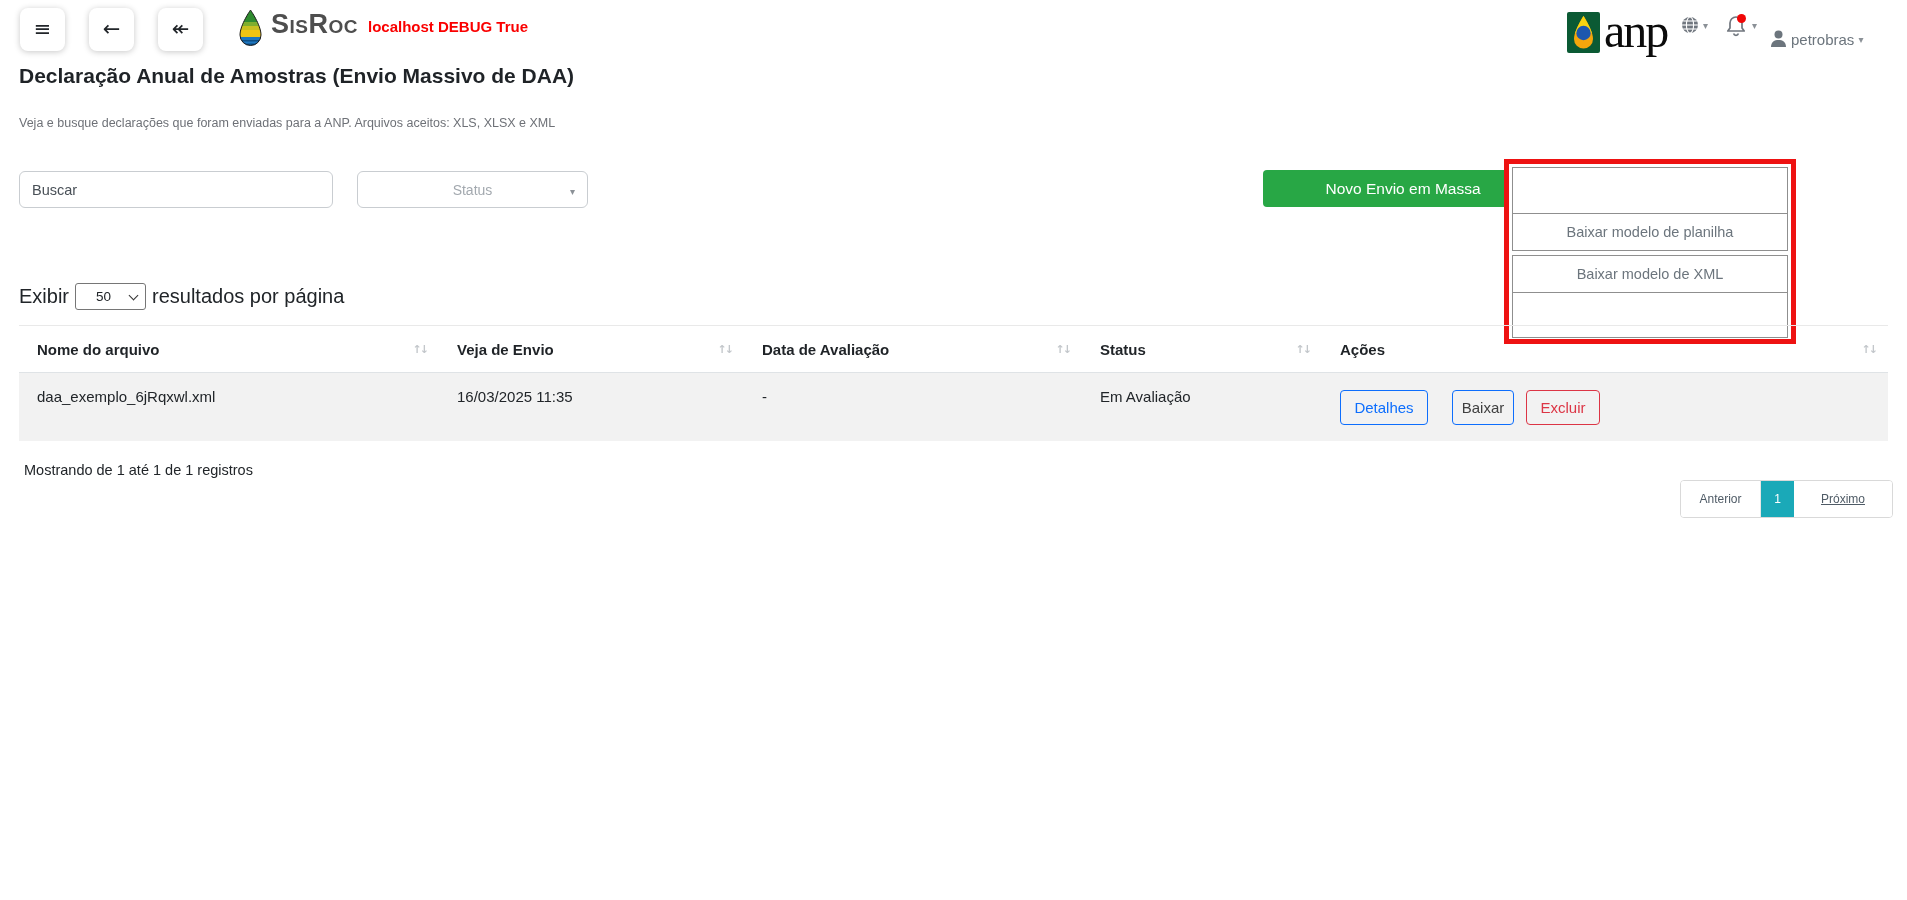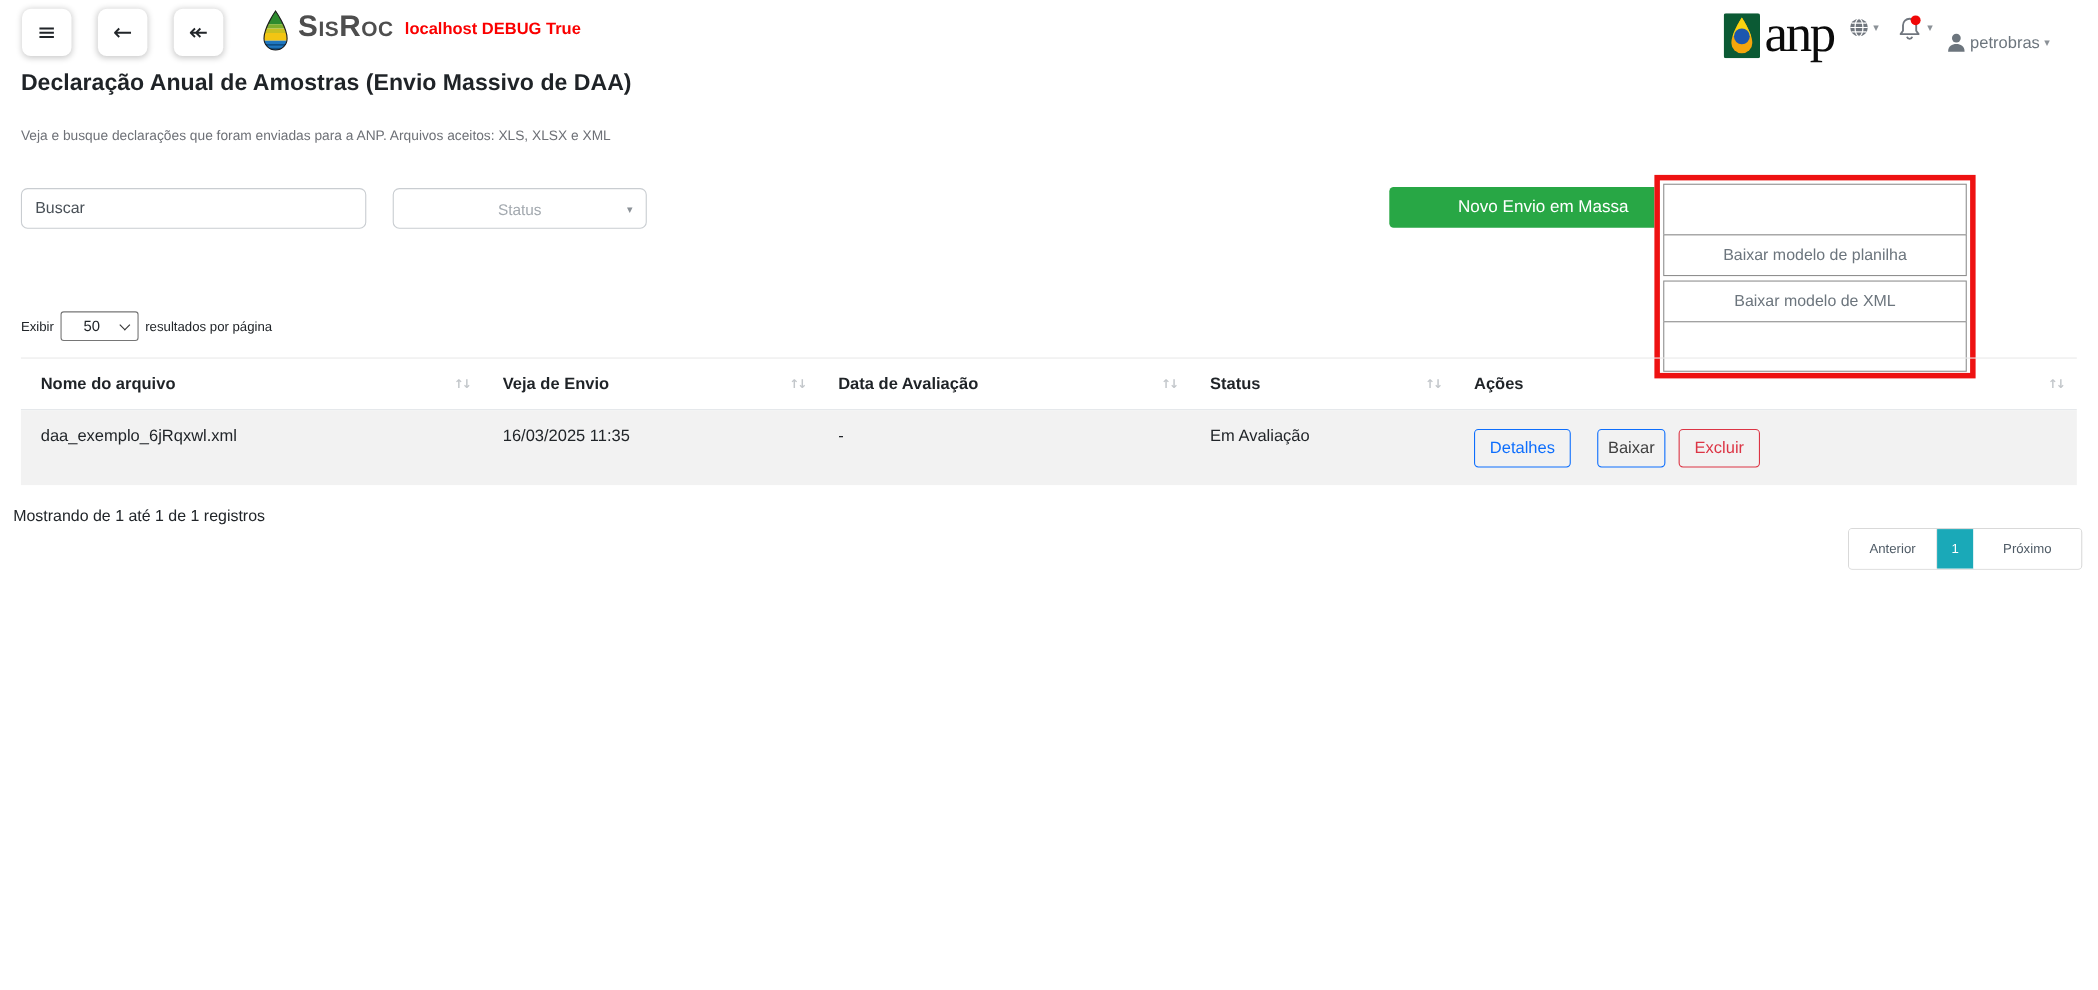--- a/index.html
+++ b/index.html
@@ -55,21 +55,21 @@
                    border:5px solid #ee1212; background:#fff; padding:3px;margin-top:44px; }
   .dl-cell { display:block; width:100%; border:1px solid #8f8f8f; background:#fff;
              font-family:"Liberation Sans", sans-serif; font-size:14.5px; color:#6c757d; text-align:center; }
   .dl-spacer-top { height:47px; }
   .dl-btn1 { height:38px; margin-top:-1px; cursor:pointer; }
   .dl-btn2 { height:38px; margin-top:4px; cursor:pointer; }
   .dl-spacer-bottom { height:46px; margin-top:-1px; }
 
   
   .length-control { position:absolute; left:19px; top:283px; height:27px; display:flex; align-items:center; }
-  .length-control .txt { font-size:12px; color:#212529; }
+  .length-control .txt { font-size:20px; color:#212529; }
   .page-size-select { position:relative; width:71px; height:27px; border:1px solid #767676;
                       border-radius:3px; margin:0 6px; background:#fff; cursor:pointer;
                       display:flex; align-items:center; }
   .page-size-select .val { width:100%; text-align:center; font-size:13.5px; padding-right:14px; }
   .chev { position:absolute; right:8px; top:8px; width:7px; height:7px;
           border-right:1.6px solid #333; border-bottom:1.6px solid #333; transform:rotate(45deg); }
 
   
   .dtable { position:absolute; left:19px; top:325px; width:1869px; }
   .thead { display:flex; height:48px; align-items:center;
@@ -83,28 +83,28 @@
   .trow { display:flex; height:68px; background:#f2f2f2; }
   .td { padding:15px 12px 0 18px; font-size:15px; color:#212529; }
   .td-actions { display:flex; align-items:center; padding:0 0 0 18px; }
 
   .act-btn { height:35px; border-radius:4px; background:transparent; cursor:pointer;
              font-family:"Liberation Sans", sans-serif; font-size:15px; }
   .btn-detalhes { width:88px; border:1px solid #0d6efd; color:#0d6efd; margin-right:24px; }
   .btn-baixar   { width:62px; border:1px solid #0d6efd; color:#404040; margin-right:12px; }
   .btn-excluir  { width:74px; border:1px solid #dc3545; color:#dc3545; }
 
-  .summary { position:absolute; left:12px; top:462px; font-size:14.5px; color:#212529; }
+  .summary { position:absolute; left:24px; top:462px; font-size:14.5px; color:#212529; }
 
   
   .pagination { position:absolute; right:14px; top:480px; height:38px; display:flex;
                 border:1px solid #d9d9d9; border-radius:4px; overflow:hidden; }
   .page-item { display:flex; align-items:center; justify-content:center; font-size:12px;
                color:#4f5b66; background:#fff; cursor:pointer; border-right:1px solid #e6e6e6; }
-  .page-item:last-child { border-right:none; }
+  .page-item:last-child { border-right:none;text-decoration:underline; }
   .pg-prev { width:80px; } .pg-next { width:98px; }
   .pg-cur { width:33px; background:#1aa9b8; color:#fff; border-right:none; }
 
   svg { display:block; }
 </style>
 </head>
 <body>
 
 <div class="page">
 

